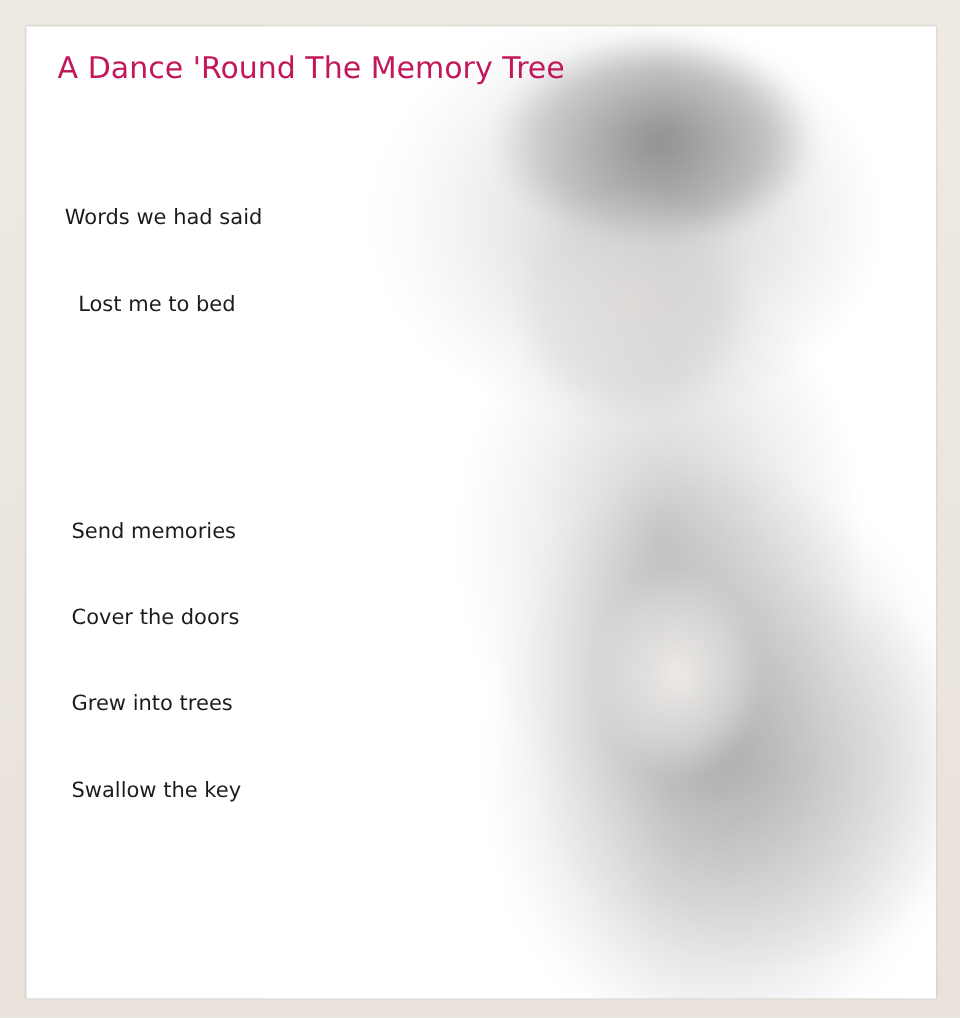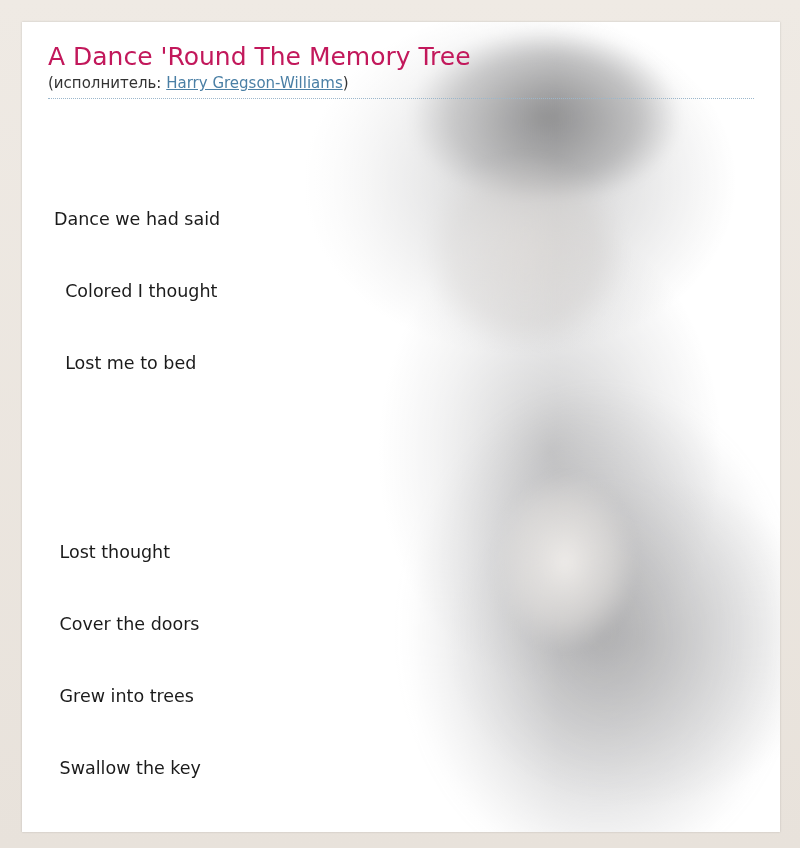--- a/index.html
+++ b/index.html
@@ -146,30 +146,28 @@
       <div class="hair"></div>
       <div class="face"></div>
       <div class="body"></div>
       <div class="hand"></div>
       <div class="veil"></div>
     </div>
 
     <div class="content">
       <h1 class="song-title">A Dance 'Round The Memory Tree</h1>
 
-      <div class="artist-line"><span>(исполнитель: </span><span class="artist-link">Harry Gregson-Williams</span><span>)</span></div>
 
       <div class="lyrics">
         <div class="stanza">
-          <div class="line">Dance we had said</div>
-          <div class="line">  Colored I thought</div>
+          <div class="line">Words we had said</div>
           <div class="line">  Lost me to bed</div>
         </div>
         <div class="stanza">
-          <div class="line"> Lost thought</div>
+          <div class="line"> Send memories</div>
           <div class="line"> Cover the doors</div>
           <div class="line"> Grew into trees</div>
           <div class="line"> Swallow the key</div>
         </div>
         
         
         
         
       </div>
     </div>

